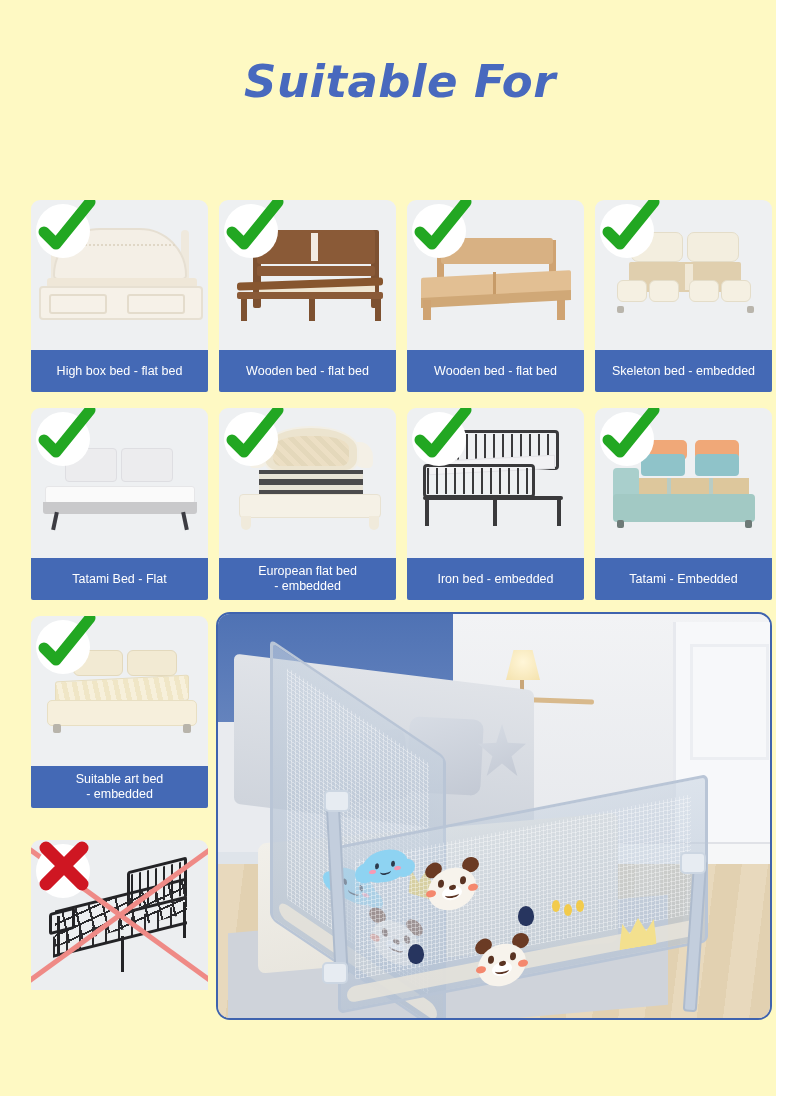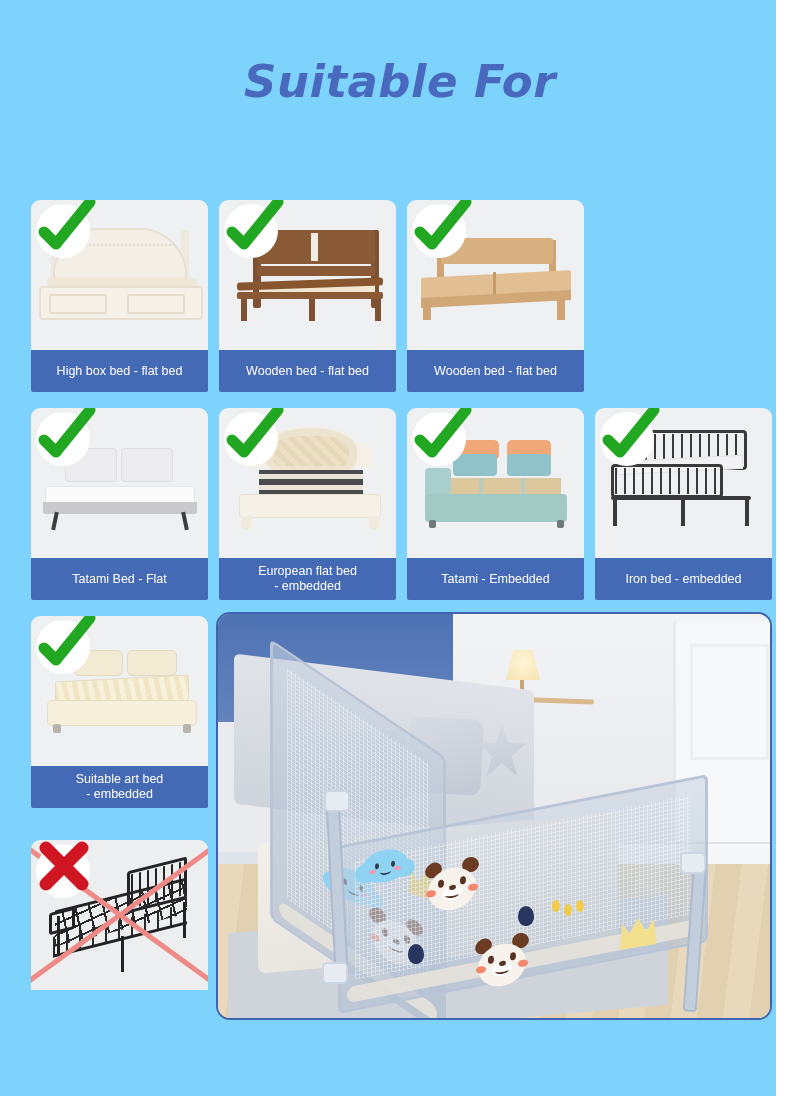--- a/index.html
+++ b/index.html
@@ -3,21 +3,21 @@
 <meta charset="utf-8">
 <title>Suitable For Most Type Of Bed</title>
 <style>
   * { box-sizing: border-box; margin: 0; padding: 0; }
   html, body {
     width: 800px; height: 1096px;
     background: #ffffff;
     font-family: "Liberation Sans", sans-serif;
     overflow: hidden;
   }
-  .page { position: relative; width: 776px; height: 1096px; background:#7dd3fc; }
+  .page { position: relative; width: 776px; height: 1096px; background:#fef9c3; }
 
   
   .title-block {
     position: absolute; left: 0; top: 56px; width: 800px;
     text-align: center;
   }
   .title-line {
     font-family: "DejaVu Sans", sans-serif;
     font-weight: 700; font-style: italic;
     font-size: 45px; line-height: 52px;
@@ -387,20 +387,40 @@
             <div class="bed lw-leg lw-l2"></div>
           <div class="badge">
             <svg viewBox="0 0 66 66">
                 <path d="M12 36 L24 48 L58 6" fill="none" stroke="#22a722" stroke-width="11" stroke-linecap="round" stroke-linejoin="round"></path>
               </svg>
           </div>
         </div>
         <div class="card-label">Wooden bed - flat bed</div>
       </div>
 
+      <div class="card">
+        <div class="card-img">
+          <div class="bed sk-hl"></div>
+            <div class="bed sk-hr"></div>
+          <div class="bed sk-slats"></div>
+          <div class="bed sk-body"></div>
+          <div class="bed sk-fl sk-f1"></div>
+            <div class="bed sk-fl sk-f2"></div>
+          <div class="bed sk-fl sk-f3"></div>
+            <div class="bed sk-fl sk-f4"></div>
+          <div class="bed sk-leg sk-g1"></div>
+            <div class="bed sk-leg sk-g2"></div>
+          <div class="badge">
+            <svg viewBox="0 0 66 66">
+                <path d="M12 36 L24 48 L58 6" fill="none" stroke="#22a722" stroke-width="11" stroke-linecap="round" stroke-linejoin="round"></path>
+              </svg>
+          </div>
+        </div>
+        <div class="card-label">Skeleton bed - embedded</div>
+      </div>
 
     </div>
 
     <div class="row">
 
       <div class="card">
         <div class="card-img">
           <div class="bed fb-p1"></div>
             <div class="bed fb-p2"></div>
           <div class="bed fb-mat"></div>
@@ -428,20 +448,40 @@
           <div class="badge">
             <svg viewBox="0 0 66 66">
                 <path d="M12 36 L24 48 L58 6" fill="none" stroke="#22a722" stroke-width="11" stroke-linecap="round" stroke-linejoin="round"></path>
               </svg>
           </div>
         </div>
         <div class="card-label two-line">
           <span>European flat bed</span>
           <span>- embedded</span>
         </div>
+      </div>
+
+      <div class="card">
+        <div class="card-img">
+          <div class="bed ir-head"></div>
+            <div class="bed ir-bars"></div>
+          <div class="bed ir-mat"></div>
+          <div class="bed ir-foot"></div>
+            <div class="bed ir-fbars"></div>
+          <div class="bed ir-rail"></div>
+          <div class="bed ir-leg ir-l1"></div>
+            <div class="bed ir-leg ir-l2"></div>
+            <div class="bed ir-leg ir-l3"></div>
+          <div class="badge">
+            <svg viewBox="0 0 66 66">
+                <path d="M12 36 L24 48 L58 6" fill="none" stroke="#22a722" stroke-width="11" stroke-linecap="round" stroke-linejoin="round"></path>
+              </svg>
+          </div>
+        </div>
+        <div class="card-label">Iron bed - embedded</div>
       </div>
 
       <div class="card">
         <div class="card-img">
           <div class="bed tt-back"></div>
           <div class="bed tt-pil1"></div>
             <div class="bed tt-pil2"></div>
           <div class="bed tt-cush1"></div>
             <div class="bed tt-cush2"></div>
           <div class="bed tt-plat"></div>
@@ -449,40 +489,20 @@
           <div class="bed tt-body"></div>
           <div class="bed tt-leg tt-g1"></div>
             <div class="bed tt-leg tt-g2"></div>
           <div class="badge">
             <svg viewBox="0 0 66 66">
                 <path d="M12 36 L24 48 L58 6" fill="none" stroke="#22a722" stroke-width="11" stroke-linecap="round" stroke-linejoin="round"></path>
               </svg>
           </div>
         </div>
         <div class="card-label">Tatami - Embedded</div>
-      </div>
-
-      <div class="card">
-        <div class="card-img">
-          <div class="bed ir-head"></div>
-            <div class="bed ir-bars"></div>
-          <div class="bed ir-mat"></div>
-          <div class="bed ir-foot"></div>
-            <div class="bed ir-fbars"></div>
-          <div class="bed ir-rail"></div>
-          <div class="bed ir-leg ir-l1"></div>
-            <div class="bed ir-leg ir-l2"></div>
-            <div class="bed ir-leg ir-l3"></div>
-          <div class="badge">
-            <svg viewBox="0 0 66 66">
-                <path d="M12 36 L24 48 L58 6" fill="none" stroke="#22a722" stroke-width="11" stroke-linecap="round" stroke-linejoin="round"></path>
-              </svg>
-          </div>
-        </div>
-        <div class="card-label">Iron bed - embedded</div>
       </div>
 
     </div>
 
     <div class="row">
       <div style="width:177px;">
         <div class="card">
           <div class="card-img">
             <div class="bed la-back"></div>
             <div class="bed la-p1"></div>

